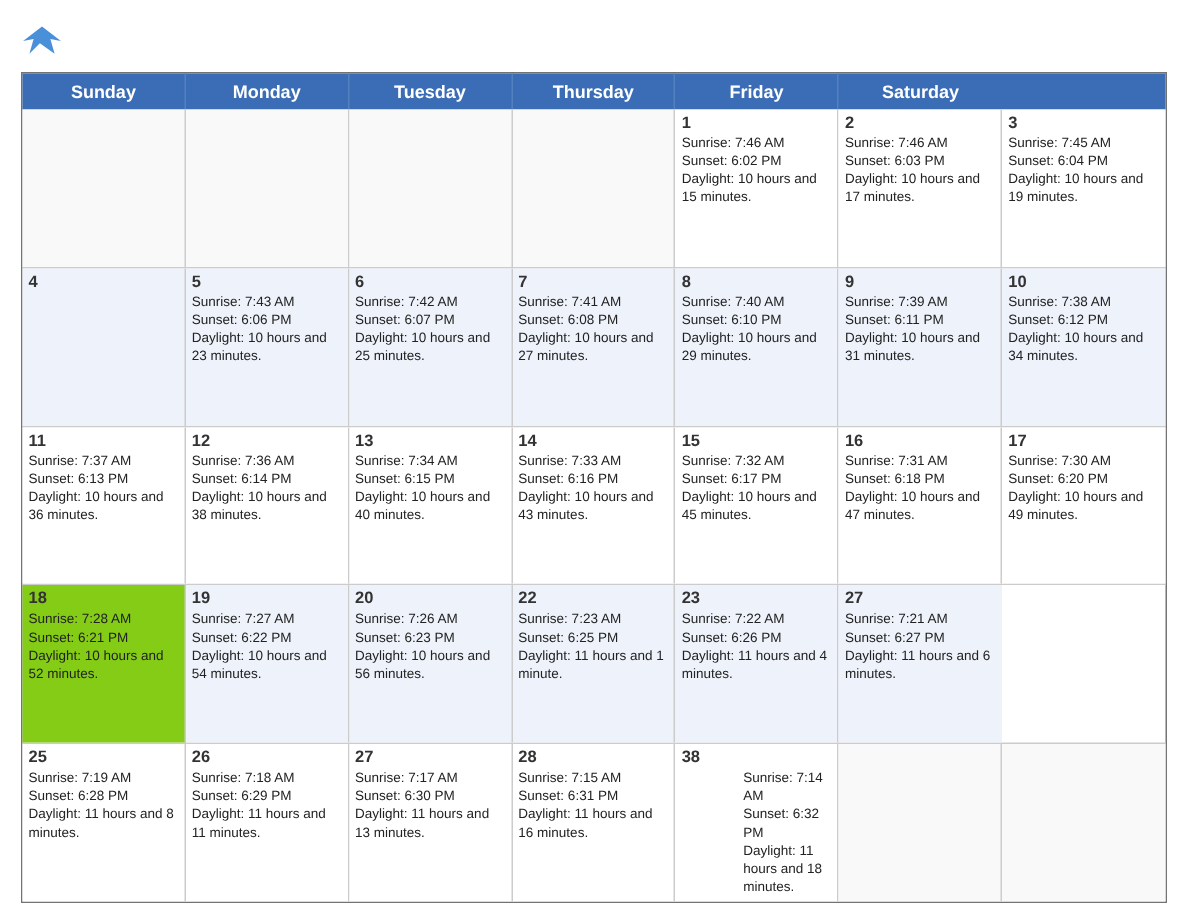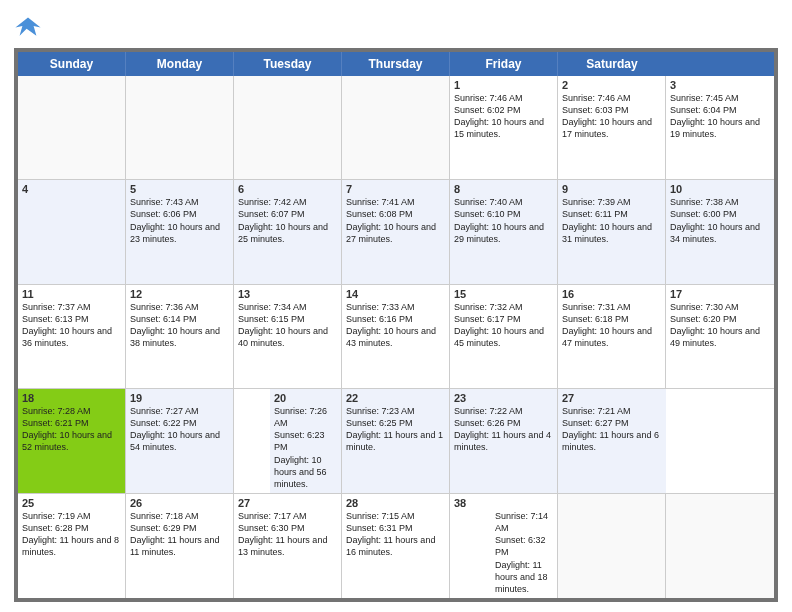--- a/index.html
+++ b/index.html
@@ -57,21 +57,21 @@
       line-height: 1.1;
     }
     .title-location {
       font-size: 15px;
       color: #555;
     }
     .calendar {
       flex: 1;
       display: flex;
       flex-direction: column;
-      border: 4px solid #737373;
+      border: 1px solid #737373;
     }
     .cal-header {
       display: grid;
       grid-template-columns: repeat(7, 1fr);
       background: #3a6db5;
     }
     .cal-header-cell {
       color: #fff;
       font-size: 12px;
       font-weight: bold;
@@ -200,21 +200,21 @@
           </div>
           <div class="cal-cell alt-row" style="background: rgb(238, 242, 251);">
             <span class="day-num">9</span>
             <div class="cell-text" style="white-space: pre-line;">Sunrise: 7:39 AM
 Sunset: 6:11 PM
 Daylight: 10 hours and 31 minutes.</div>
           </div>
           <div class="cal-cell alt-row" style="background: rgb(238, 242, 251);">
             <span class="day-num">10</span>
             <div class="cell-text" style="white-space: pre-line;">Sunrise: 7:38 AM
-Sunset: 6:00 PM
+Sunset: 6:12 PM
 Daylight: 10 hours and 34 minutes.</div>
           </div>
         </div>
         <div class="cal-row">
           <div class="cal-cell">
             <span class="day-num">11</span>
             <div class="cell-text" style="white-space: pre-line;">Sunrise: 7:37 AM
 Sunset: 6:13 PM
 Daylight: 10 hours and 36 minutes.</div>
           </div>
@@ -261,21 +261,21 @@
             <div class="cell-text" style="white-space: pre-line;">Sunrise: 7:28 AM
 Sunset: 6:21 PM
 Daylight: 10 hours and 52 minutes.</div>
           </div>
           <div class="cal-cell alt-row" style="background: rgb(238, 242, 251);">
             <span class="day-num">19</span>
             <div class="cell-text" style="white-space: pre-line;">Sunrise: 7:27 AM
 Sunset: 6:22 PM
 Daylight: 10 hours and 54 minutes.</div>
           </div>
-          <div class="cal-cell alt-row" style="background: rgb(238, 242, 251); margin-left: 36px;">
+          <div class="cal-cell alt-row" style="background: rgb(238, 242, 251);">
             <span class="day-num">20</span>
             <div class="cell-text" style="white-space: pre-line;">Sunrise: 7:26 AM
 Sunset: 6:23 PM
 Daylight: 10 hours and 56 minutes.</div>
           </div>
           <div class="cal-cell alt-row" style="background: rgb(238, 242, 251);">
             <span class="day-num">22</span>
             <div class="cell-text" style="white-space: pre-line;">Sunrise: 7:23 AM
 Sunset: 6:25 PM
 Daylight: 11 hours and 1 minute.</div>

